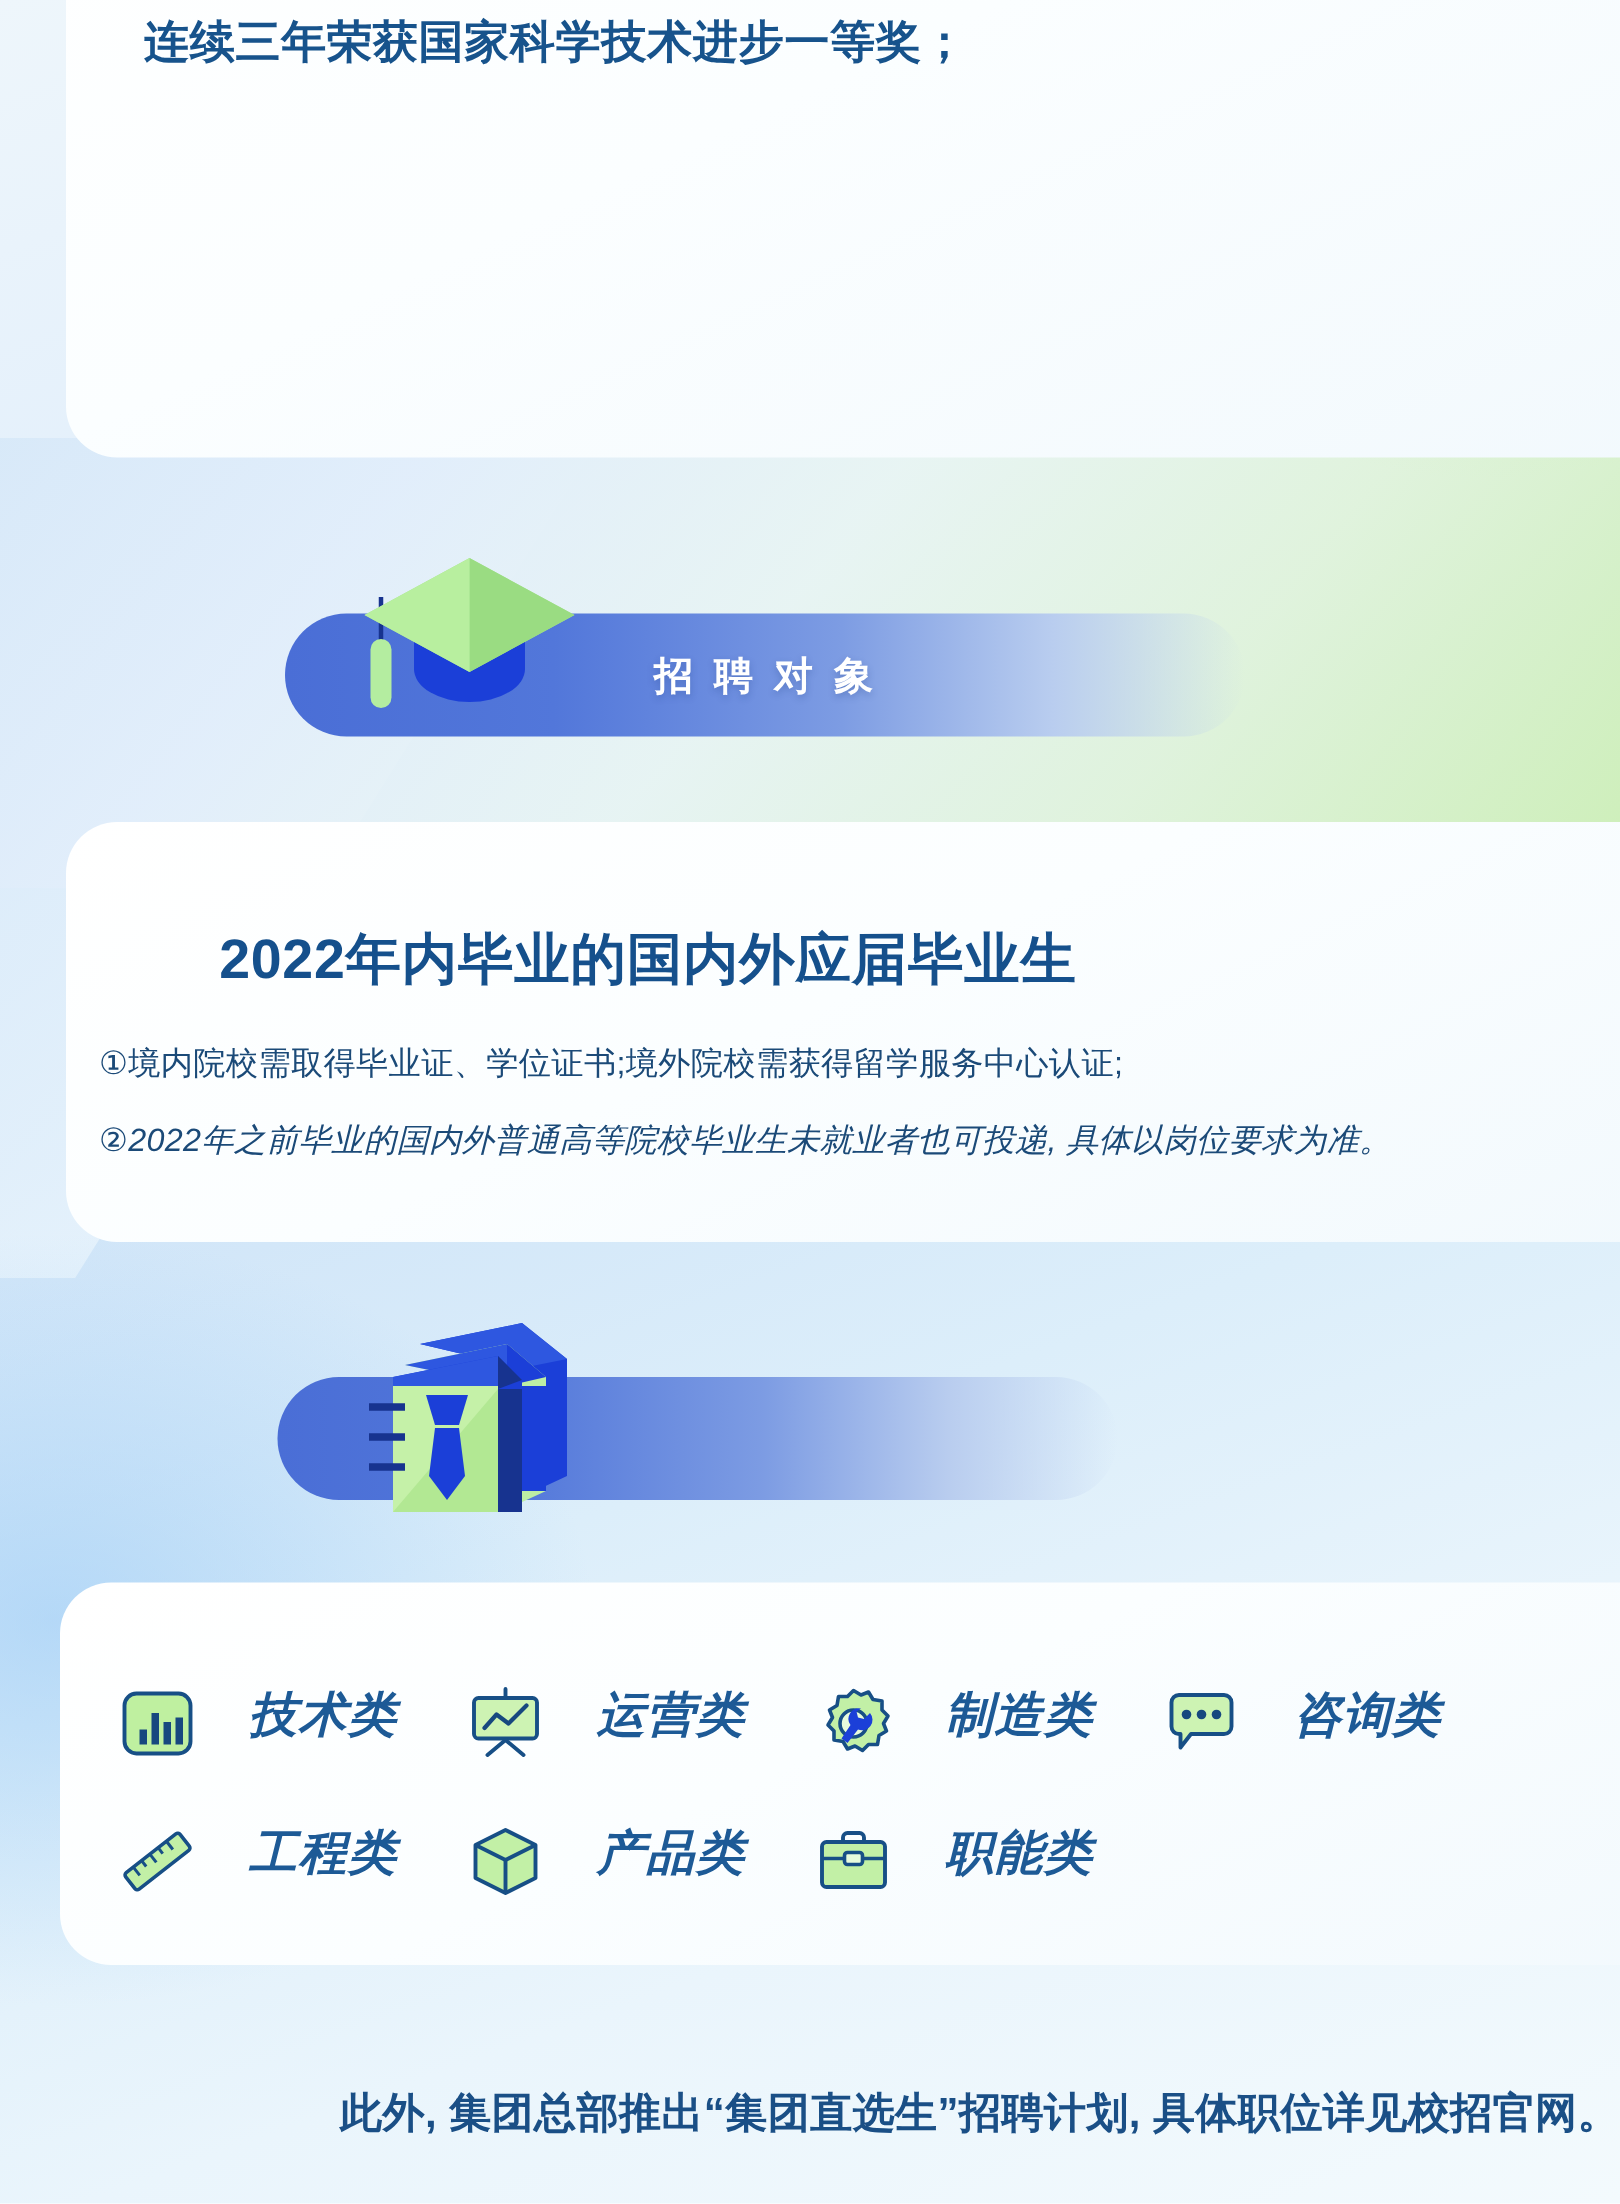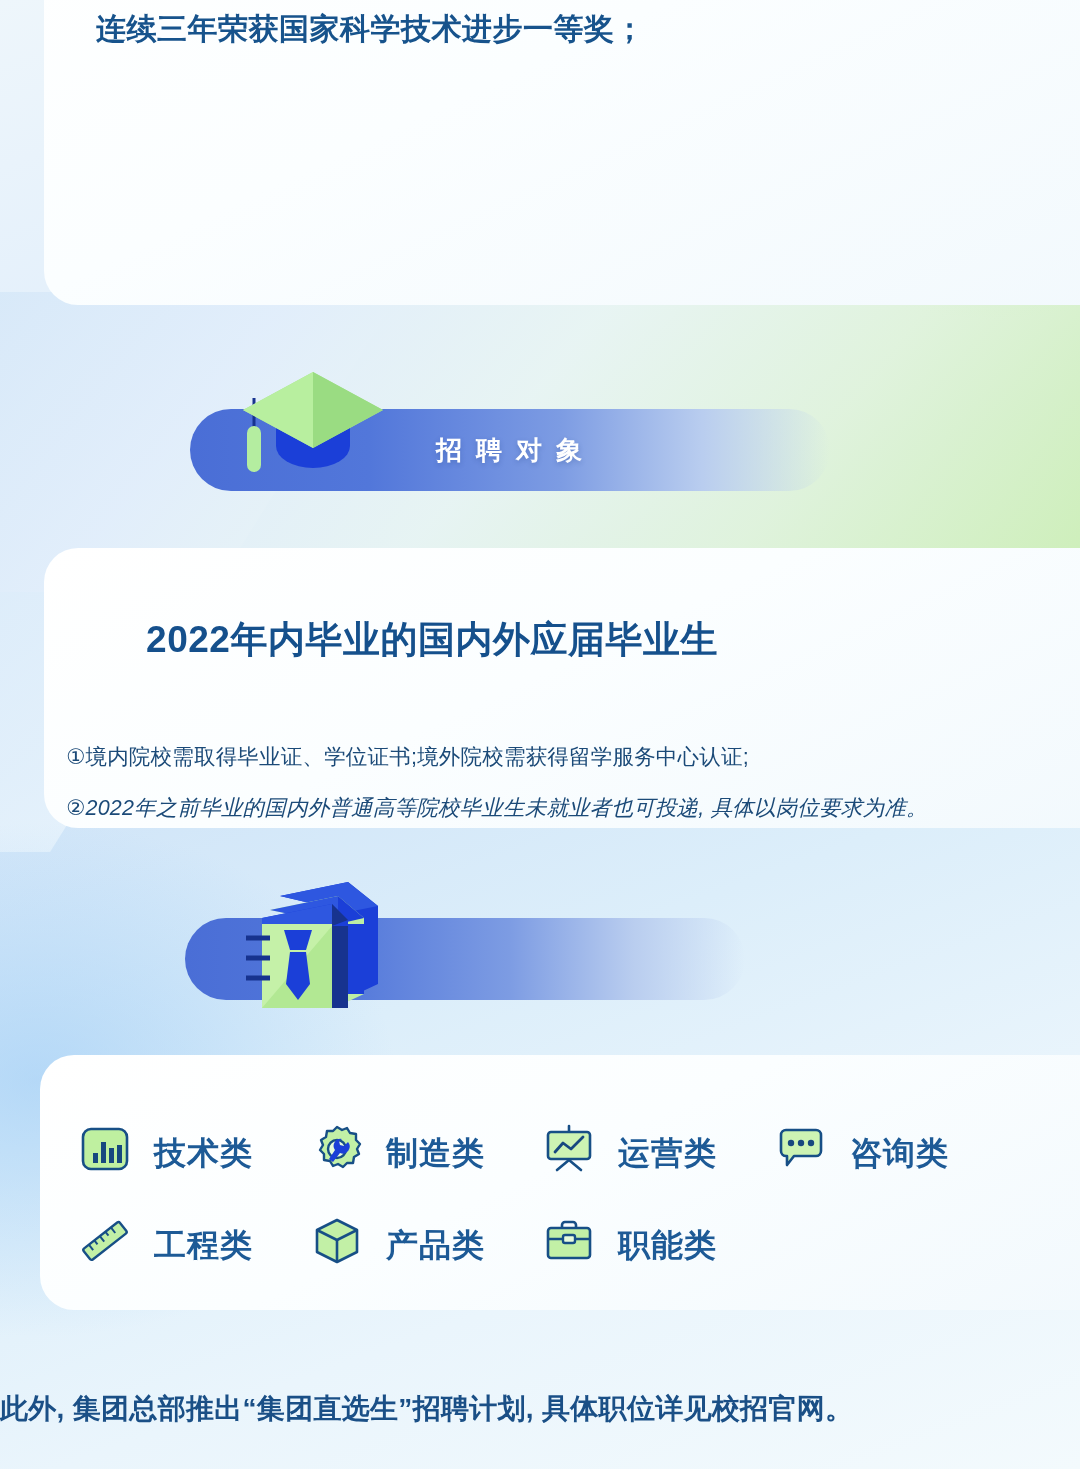--- a/index.html
+++ b/index.html
@@ -83,38 +83,38 @@
   
   #icon-resume   { left:240px; top:872px; width:150px; height:140px; }
 
   
   .target-head {
     position:absolute; z-index:3; top:615px; left:0; width:864px; text-align:center;
     color:#15508c; font-weight:bold; font-size:37px; letter-spacing:.5px;
   }
   .target-note {
     position:absolute; z-index:3; left:66px; width:960px;
-    color:#1b4a78; font-size:21.5px; letter-spacing:.2px; line-height:1.4;margin-top:48px;
+    color:#1b4a78; font-size:21.5px; letter-spacing:.2px; line-height:1.4;
   }
   #note-1 { top:694px; }
   #note-2 { top:745px;font-style:italic; }
 
   
   .cat-grid { position:absolute; z-index:3; left:78px; top:1122px; width:960px; }
   .cat-row  { display:flex; }
   .cat-row.r1 > .cat { width:232px; }
   .cat-row.r2 { margin-top:38px; }
   .cat-row.r2 > .cat { width:232px; }
-  .cat { display:flex; align-items:flex-end; gap:22px; }
+  .cat { display:flex; align-items:flex-start; gap:34px;font-style:italic; }
   .cat .ic { width:54px; height:54px; flex:0 0 54px; display:flex; align-items:center; justify-content:center; }
   .cat .lb { color:#1d5a96; font-weight:bold; font-size:32px; letter-spacing:1px; white-space:nowrap; }
 
   
   .footer-note {
-    position:absolute; z-index:3; top:1390px; left:0; width:1080px; text-align:left;
+    position:absolute; z-index:3; top:1390px; left:0; width:1080px; text-align:right;
     color:#1a4f86; font-weight:bold; font-size:28px; letter-spacing:.3px;
   }
 </style>
 </head>
 <body>
 
 <div class="bg-layer">
   <div class="diag-band2"></div>
   <div class="diag-band"></div>
   <div class="green-wash"></div>
@@ -194,38 +194,38 @@
           <rect x="30" y="25" width="5" height="15" fill="#17487f"></rect>
           <rect x="38" y="22" width="5" height="18" fill="#17487f"></rect>
         </svg>
       </span>
       <span class="lb">技术类</span>
     </div>
 
     <div class="cat">
       <span class="ic">
         <svg width="52" height="52" viewBox="0 0 52 52">
-          <path d="M26 4 l5 3 l5-2 l3 5 l6 1 l0 6 l4 4 l-3 5 l2 5 l-5 3 l-1 6 l-6 0 l-4 4 l-5-3 l-5 2 l-3-5 l-6-1 l0-6 l-4-4 l3-5 l-2-5 l5-3 l1-6 l6 0 Z" fill="#c2f0a6" stroke="#174f86" stroke-width="2.4" stroke-linejoin="round"></path>
-          <circle cx="26" cy="26" r="9" fill="#e7fbdc" stroke="#174f86" stroke-width="2.4"></circle>
-          <path d="M31 16 a7 7 0 0 0 -7 11 l-6 9 l4 3 l7-9 a7 7 0 0 0 8-11 l-4 4 l-4-1 l-1-4 Z" fill="#1b3fd8"></path>
-        </svg>
-      </span>
-      <span class="lb">制造类</span>
-    </div>
-
-    <div class="cat">
-      <span class="ic">
-        <svg width="52" height="52" viewBox="0 0 52 52">
           <line x1="26" y1="3" x2="26" y2="9" stroke="#174f86" stroke-width="2.6" stroke-linecap="round"></line>
           <rect x="5" y="9" width="42" height="27" rx="3" fill="#cdf3b3" stroke="#174f86" stroke-width="2.6"></rect>
           <polyline points="12,29 20,20 28,26 40,14" fill="none" stroke="#17487f" stroke-width="2.8" stroke-linecap="round" stroke-linejoin="round"></polyline>
           <polyline points="14,47 26,37 38,47" fill="none" stroke="#174f86" stroke-width="2.6" stroke-linecap="round" stroke-linejoin="round"></polyline>
         </svg>
       </span>
       <span class="lb">运营类</span>
+    </div>
+
+    <div class="cat">
+      <span class="ic">
+        <svg width="52" height="52" viewBox="0 0 52 52">
+          <path d="M26 4 l5 3 l5-2 l3 5 l6 1 l0 6 l4 4 l-3 5 l2 5 l-5 3 l-1 6 l-6 0 l-4 4 l-5-3 l-5 2 l-3-5 l-6-1 l0-6 l-4-4 l3-5 l-2-5 l5-3 l1-6 l6 0 Z" fill="#c2f0a6" stroke="#174f86" stroke-width="2.4" stroke-linejoin="round"></path>
+          <circle cx="26" cy="26" r="9" fill="#e7fbdc" stroke="#174f86" stroke-width="2.4"></circle>
+          <path d="M31 16 a7 7 0 0 0 -7 11 l-6 9 l4 3 l7-9 a7 7 0 0 0 8-11 l-4 4 l-4-1 l-1-4 Z" fill="#1b3fd8"></path>
+        </svg>
+      </span>
+      <span class="lb">制造类</span>
     </div>
 
     <div class="cat">
       <span class="ic">
         <svg width="52" height="52" viewBox="0 0 52 52">
           <path d="M6 12 a5 5 0 0 1 5-5 h30 a5 5 0 0 1 5 5 v16 a5 5 0 0 1 -5 5 h-22 l-7 9 l0-9 h-1 a5 5 0 0 1 -5-5 Z" fill="#cdf3b3" stroke="#174f86" stroke-width="2.6" stroke-linejoin="round"></path>
           <circle cx="16" cy="20" r="3.2" fill="#17487f"></circle>
           <circle cx="26" cy="20" r="3.2" fill="#17487f"></circle>
           <circle cx="36" cy="20" r="3.2" fill="#17487f"></circle>
         </svg>

